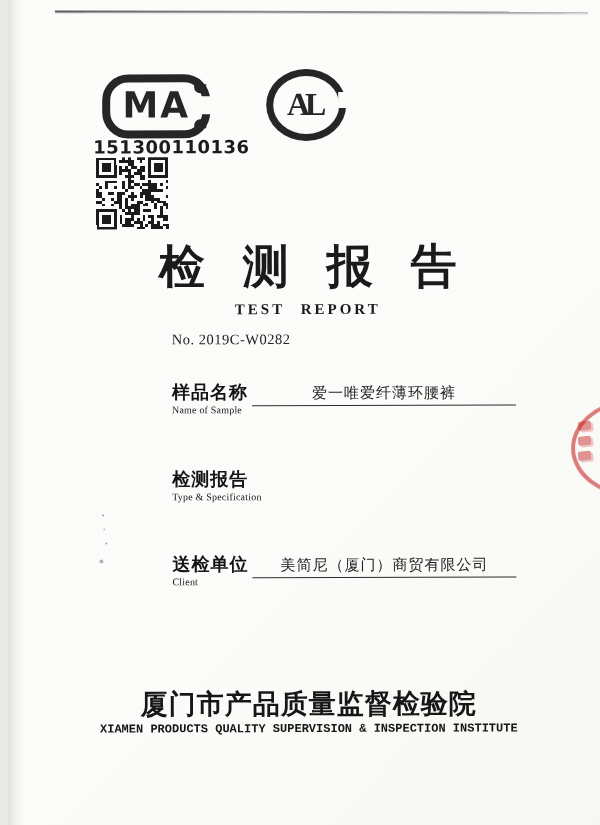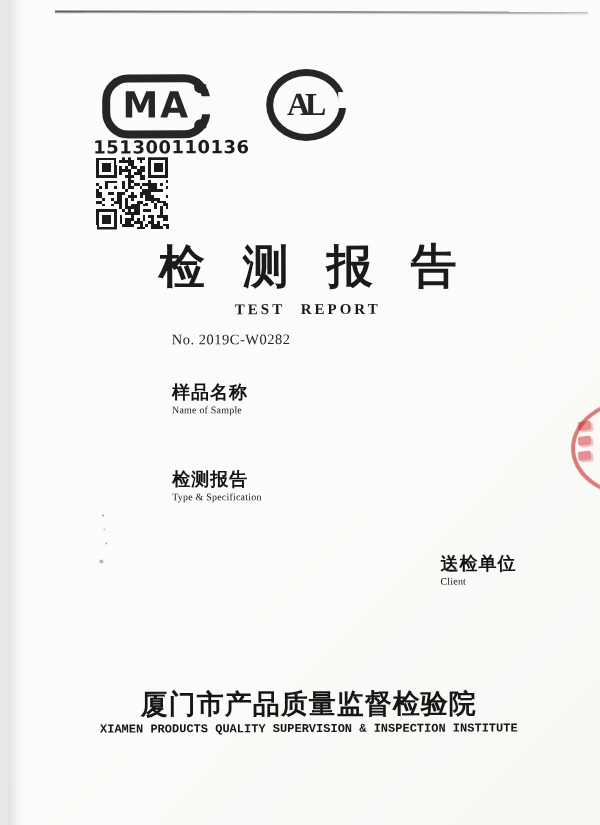--- a/index.html
+++ b/index.html
@@ -95,21 +95,21 @@
     font-size:10px;color:#141414;letter-spacing:0.2px;white-space:nowrap;
   }
   .f-line{
     flex:1;margin-left:4px;border-bottom:1.6px solid #2b2b2b;
     text-align:center;font-family:"Liberation Serif",serif;
     font-size:15px;color:#1d1d1d;padding-bottom:2px;white-space:nowrap;
     letter-spacing:1px;
   }
   .row-1{top:380px;}
   .row-2{top:467px;}
-  .row-3{top:552px;justify-content:flex-end;}
+  .row-3{top:552px;}
 
   
   .issuer-cn{
     position:absolute;left:0;top:686px;width:600px;text-align:center;
     font-family:"Liberation Serif",serif;font-weight:bold;
     font-size:27px;color:#161616;letter-spacing:1px;
   }
   .issuer-en{
     position:absolute;left:0;top:722px;width:600px;text-align:center;
     font-family:"Liberation Mono",monospace;font-weight:bold;
@@ -375,34 +375,36 @@
 
     <div class="title-cn">检测报告</div>
     <div class="title-en">TEST REPORT</div>
     <div class="report-no">No. 2019C-W0282</div>
 
     <div class="f-row row-1">
       <div class="f-label">
         <span>样品名称</span>
         <span class="f-en">Name of Sample</span>
       </div>
+      <div class="f-line">爱一唯爱纤薄环腰裤</div>
     </div>
 
     <div class="f-row row-2">
       <div class="f-label">
         <span>检测报告</span>
         <span class="f-en">Type &amp; Specification</span>
       </div>
     </div>
 
     <div class="f-row row-3">
       <div class="f-label">
         <span>送检单位</span>
         <span class="f-en">Client</span>
       </div>
+      <div class="f-line">美简尼（厦门）商贸有限公司</div>
     </div>
 
     <div class="issuer-cn">厦门市产品质量监督检验院</div>
     <div class="issuer-en">XIAMEN PRODUCTS QUALITY SUPERVISION &amp; INSPECTION INSTITUTE</div>
 
     <div class="stamp"></div>
     <div class="stamp-glyphs">
       <div class="stamp-glyph"></div>
       <div class="stamp-glyph"></div>
       <div class="stamp-glyph"></div>

